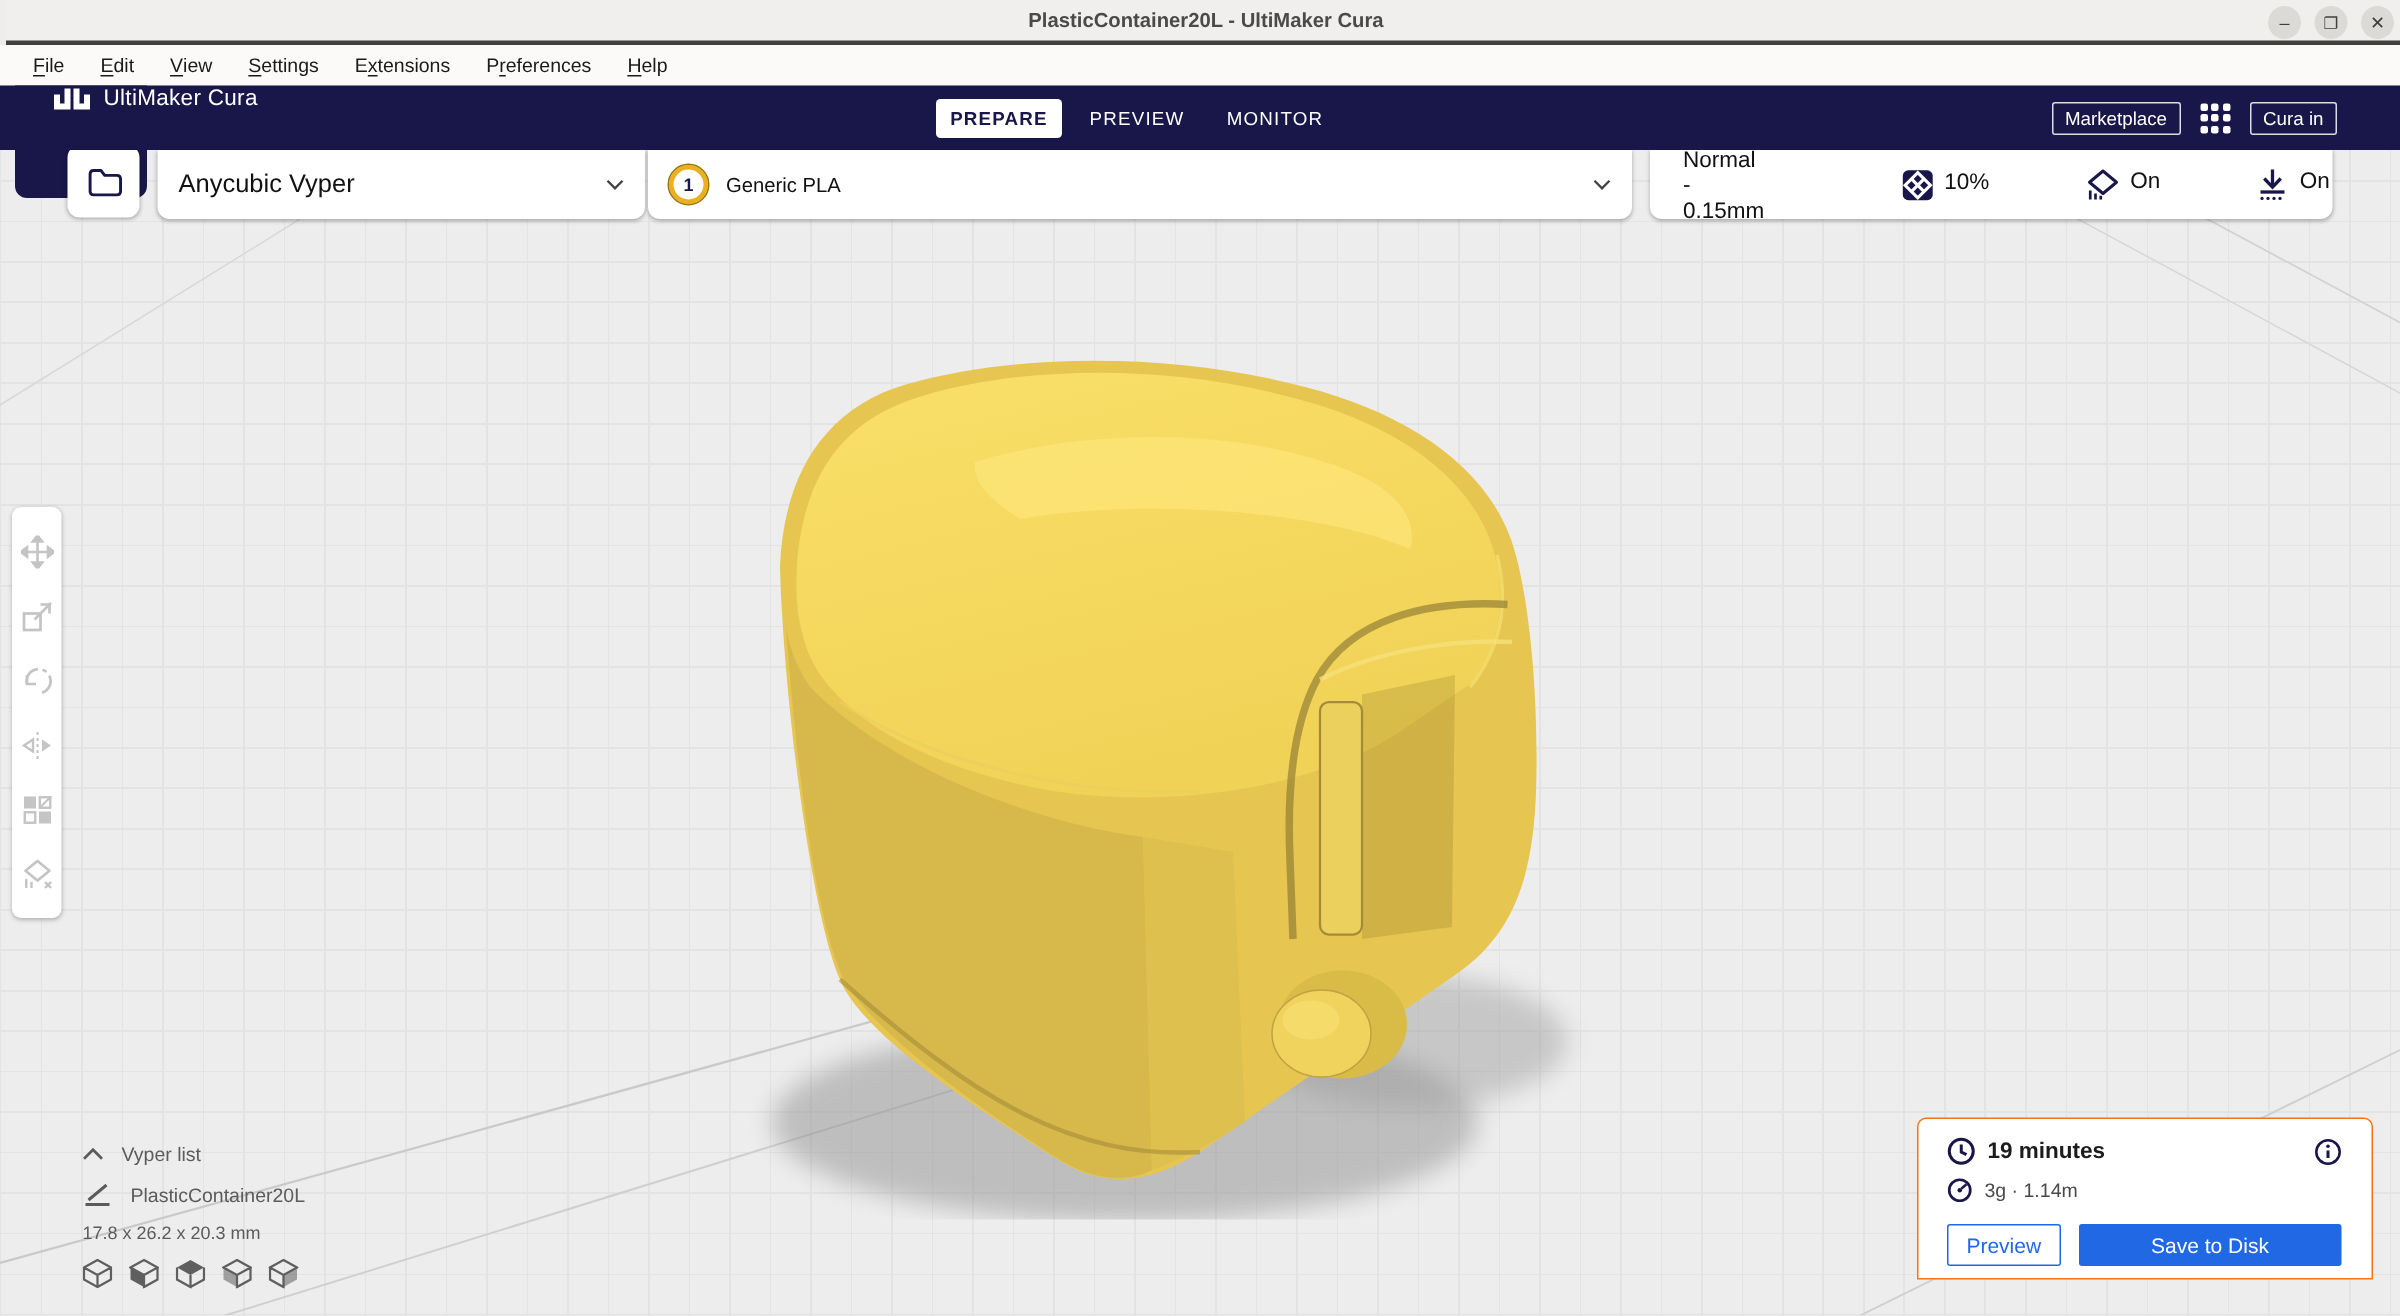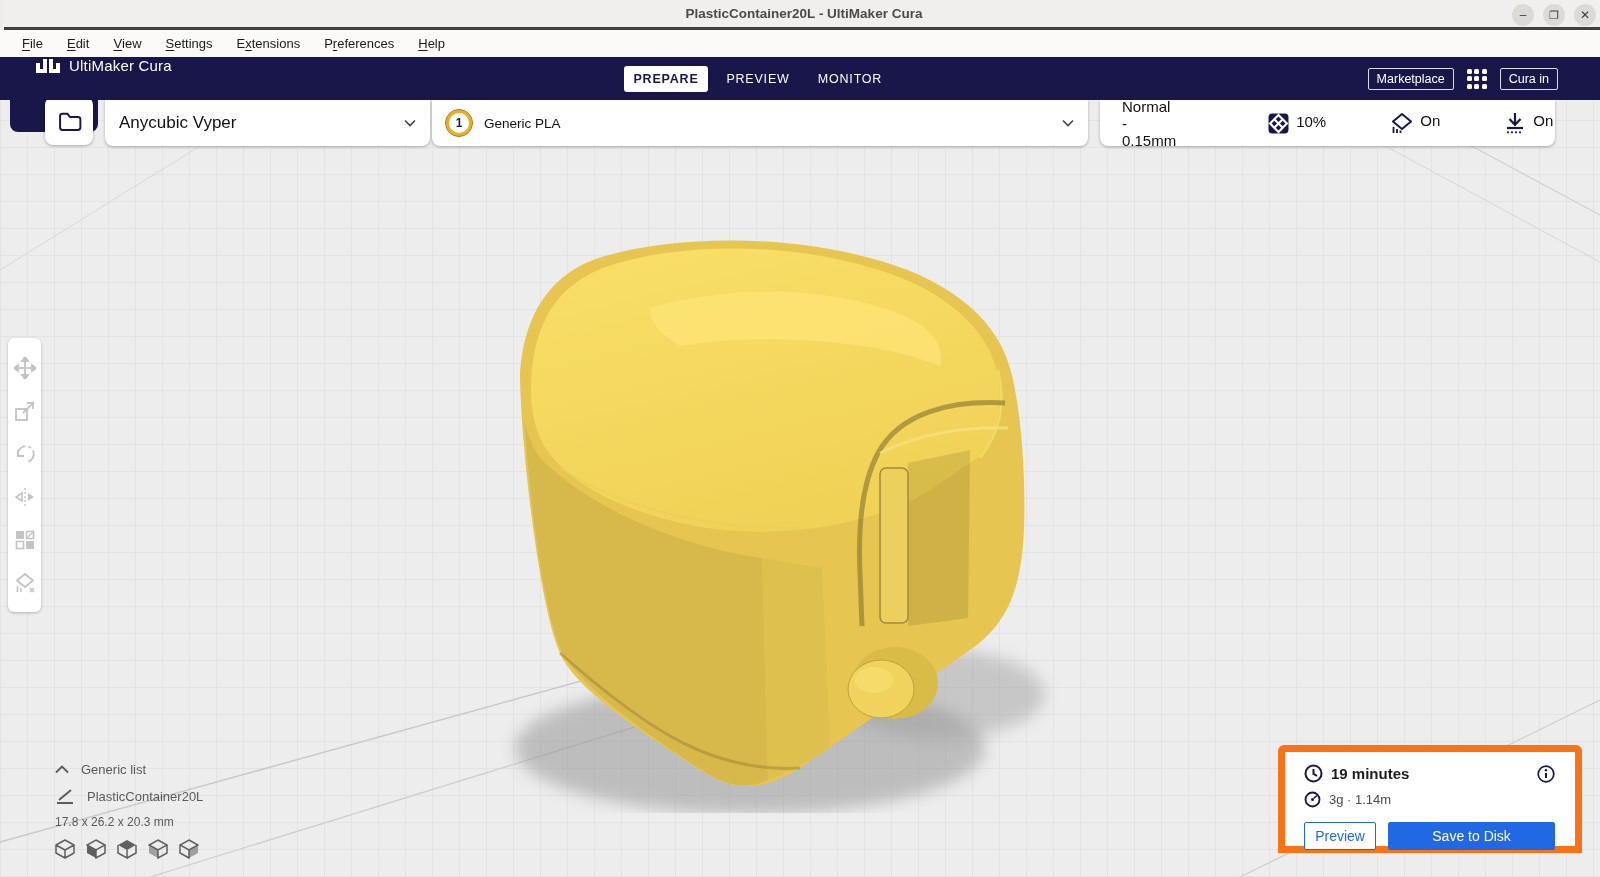--- a/index.html
+++ b/index.html
@@ -57,21 +57,21 @@
   .tool { width:24px; height:24px; display:flex; align-items:center; justify-content:center; }
 
   
   .objlist { position:absolute; left:55px; bottom:18px; z-index:3; color:#5b5b5b; }
   .obj-row { display:flex; align-items:center; gap:12px; margin-bottom:11px; }
   .obj-label { font-size:13px; color:#5b5b5b; }
   .obj-dims { font-size:12px; color:#5b5b5b; margin-bottom:10px; }
   .view-cubes { display:flex; gap:11px; }
 
   
-  .action-panel { position:absolute; left:1278px; top:745px; width:304px; height:108px; background:#fff; border:7px solid #f97316; border-radius:6px 6px 0 0; z-index:3; padding:12px 20px 0 19px; }
+  .action-panel { position:absolute; left:1278px; top:745px; width:304px; height:108px; background:#fff; border:1px solid #f97316; border-radius:6px 6px 0 0; z-index:3; padding:12px 20px 0 19px; }
   .ap-row1 { display:flex; align-items:center; gap:8px; }
   .ap-time { font-size:15px; font-weight:bold; color:#1c1c1c; flex:1; }
   .ap-row2 { display:flex; align-items:center; gap:8px; margin-top:8px; }
   .ap-usage { font-size:13px; color:#4a4a4a; }
   .ap-buttons { display:flex; gap:12px; margin-top:14px; }
   .btn-preview { width:76px; height:28px; background:#fff; border:1px solid var(--blue,#2168e4); color:var(--blue,#2168e4); font-size:14px; border-radius:2px; display:flex; align-items:center; justify-content:center; }
   .btn-save { width:176px; height:28px; background:var(--blue,#2168e4); border:1px solid var(--blue,#2168e4); color:#fff; font-size:14px; border-radius:2px; display:flex; align-items:center; justify-content:center; }
 
   .model-wrap { position:absolute; left:500px; top:228px; width:560px; height:585px; z-index:1; }
 </style>
@@ -325,21 +325,21 @@
       </g>
     </svg>
   </div>
 </div>
 
 <div class="objlist">
   <div class="obj-row">
     <svg width="14" height="9" viewBox="0 0 14 9">
       <polyline points="1,7.5 7,1.5 13,7.5" fill="none" stroke="#5b5b5b" stroke-width="1.8"></polyline>
     </svg>
-    <span class="obj-label">Generic list</span>
+    <span class="obj-label">Vyper list</span>
   </div>
   <div class="obj-row">
     <svg width="20" height="16" viewBox="0 0 20 16">
       <line x1="4" y1="12" x2="16" y2="2" stroke="#5b5b5b" stroke-width="2"></line>
       <line x1="2" y1="15" x2="18" y2="15" stroke="#5b5b5b" stroke-width="2"></line>
     </svg>
     <span class="obj-label">PlasticContainer20L</span>
   </div>
   <div class="obj-dims">17.8 x 26.2 x 20.3 mm</div>
   <div class="view-cubes">

